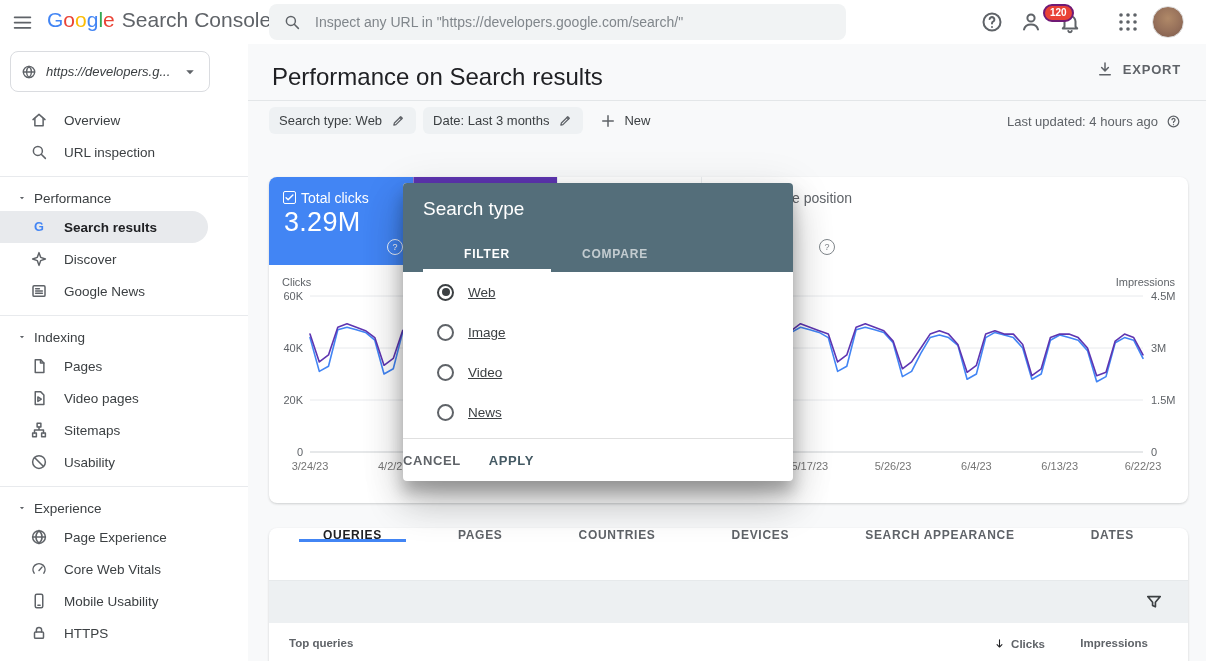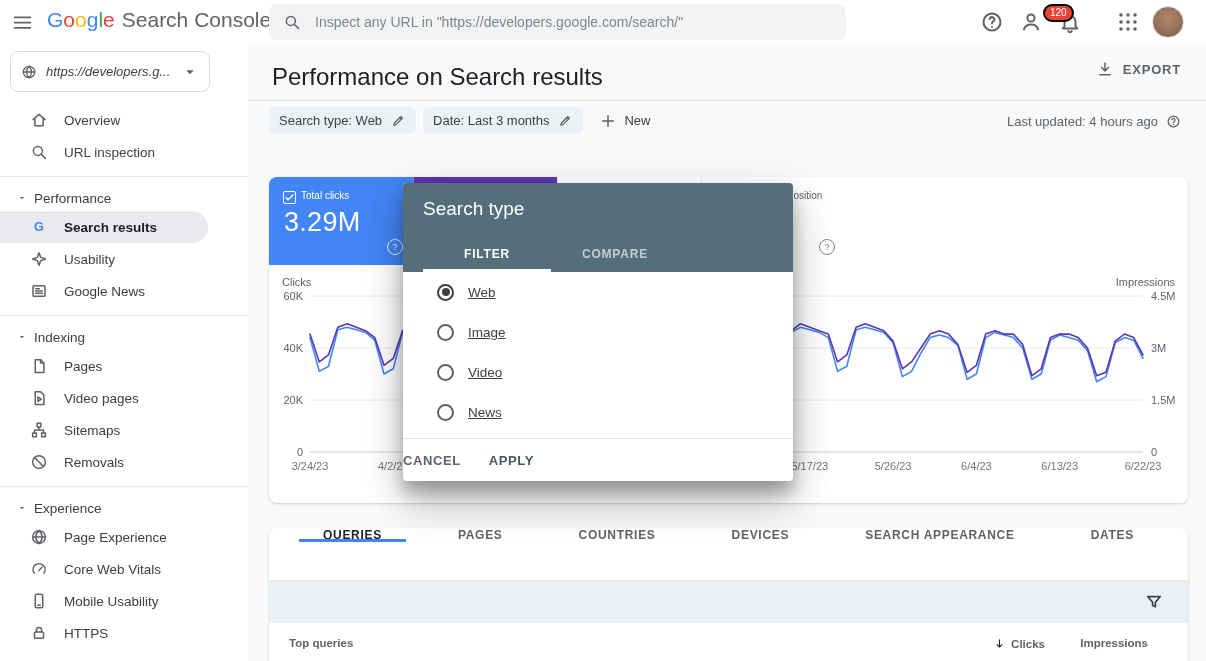--- a/index.html
+++ b/index.html
@@ -17,21 +17,21 @@
   .gsc-search{position:absolute;left:269px;top:4px;width:577px;height:36px;background:#f1f3f4;
               border-radius:8px;display:flex;align-items:center;padding:0 14px;box-sizing:border-box;}
   .gsc-search .ic{width:18px;height:18px;margin-right:12px;flex:none;}
   .gsc-search input{border:none;outline:none;background:transparent;width:100%;font-size:14px;
                     font-family:"Liberation Sans",sans-serif;color:#3c4043;}
   .gsc-search input::placeholder{color:#80868b;opacity:1;}
   .tb-icons{position:absolute;right:22px;top:0;height:44px;display:flex;align-items:center;}
   .tb-btn{width:24px;height:24px;margin-left:15px;position:relative;cursor:pointer;}
   .tb-btn.gap{margin-left:34px;}
   .badge{position:absolute;top:-6px;left:-15px;background:#e94235;color:#fff;font-size:10px;
-         font-weight:normal;padding:1px 5px;border-radius:9px;border:2px solid #000000;line-height:12px;}
+         font-weight:bold;padding:1px 5px;border-radius:9px;border:2px solid #701a75;line-height:12px;}
   .avatar{width:30px;height:30px;margin-left:12px;border-radius:50%;
           background:radial-gradient(circle at 50% 38%,#b08968 0%,#96705a 55%,#7a584a 100%);
           border:1px solid #e0e0e0;cursor:pointer;}
 
   
   .sidebar{position:absolute;top:44px;left:0;width:248px;bottom:0;background:#fff;z-index:5;}
   .prop{margin:7px 0 12px 10px;width:200px;height:41px;border:1px solid #dadce0;border-radius:8px;
         display:flex;align-items:center;padding:0 10px;box-sizing:border-box;cursor:pointer;background:#fff;font-style:italic;}
   .prop .ic{width:16px;height:16px;flex:none;color:#5f6368;}
   .prop-label{flex:1;margin-left:9px;font-size:13px;color:#3c4043;white-space:nowrap;overflow:hidden;}
@@ -70,21 +70,21 @@
   .cards{position:absolute;top:0;left:0;height:88px;display:flex;}
   .card{width:144px;height:88px;position:relative;box-sizing:border-box;cursor:pointer;}
   .card.c1{background:#4285f4;border-top-left-radius:8px;color:#fff;}
   .card.c2{background:#5e35b1;border-left:1px solid rgba(255,255,255,.35);}
   .card.c3{background:#fff;border-left:1px solid #eceff1;}
   .card.c4{background:#fff;border-left:1px solid #eceff1;}
   .card-cb{position:absolute;left:14px;top:14px;width:13px;height:13px;border-radius:2px;box-sizing:border-box;}
   .c1 .card-cb{border:1.5px solid #fff;}
   .c4 .card-cb{border:1.5px solid #9aa0a6;}
   .card-cb .ic{width:11px;height:11px;color:#fff;position:absolute;left:0;top:0;}
-  .card-label{position:absolute;left:32px;top:13px;font-size:10px;white-space:nowrap;}
+  .card-label{position:absolute;left:32px;top:13px;font-size:14px;white-space:nowrap;}
   .c1 .card-label{color:#fff;}
   .c4 .card-label{left:46px;color:#5f6368;}
   .card-value{position:absolute;left:15px;top:30px;font-size:27px;letter-spacing:.3px;color:#fff;}
   .card-help{position:absolute;right:10px;bottom:10px;width:14px;height:14px;border-radius:50%;
              font-size:9px;display:flex;align-items:center;justify-content:center;cursor:pointer;}
   .c1 .card-help{border:1.4px solid rgba(255,255,255,.9);color:#fff;}
   .c4 .card-help{border:1.4px solid #80868b;color:#80868b;}
   #chart-svg{position:absolute;left:0;top:95px;}
 
   
@@ -240,21 +240,21 @@
             </svg>
           </span>
           <span>Search results</span>
         </div>
         <div class="nav-item">
           <span class="ic">
             <svg viewBox="0 0 24 24" fill="none" stroke="currentColor" stroke-width="2" stroke-linecap="round" stroke-linejoin="round">
               <path d="M12 3.5l2.2 6.3 6.3 2.2-6.3 2.2L12 20.5l-2.2-6.3-6.3-2.2 6.3-2.2z"></path>
             </svg>
           </span>
-          <span>Usability</span>
+          <span>Discover</span>
         </div>
         <div class="nav-item">
           <span class="ic">
             <svg viewBox="0 0 24 24" fill="none" stroke="currentColor" stroke-width="2" stroke-linecap="round" stroke-linejoin="round">
               <rect x="4" y="5" width="16" height="14" rx="1.5"></rect>
               <path d="M7.5 9h5M7.5 12h9M7.5 15h9"></path>
             </svg>
           </span>
           <span>Google News</span>
         </div>
@@ -296,21 +296,21 @@
           </span>
           <span>Sitemaps</span>
         </div>
         <div class="nav-item">
           <span class="ic">
             <svg viewBox="0 0 24 24" fill="none" stroke="currentColor" stroke-width="2" stroke-linecap="round" stroke-linejoin="round">
               <circle cx="12" cy="12" r="8.5"></circle>
               <path d="M6 6l12 12"></path>
             </svg>
           </span>
-          <span>Removals</span>
+          <span>Usability</span>
         </div>
         <div class="sb-divider"></div>
         <div class="section-header">
           <span class="ic">
             <svg viewBox="0 0 24 24" fill="currentColor">
               <path d="M7 9.5h10L12 15z"></path>
             </svg>
           </span>
           <span>Experience</span>
         </div>

